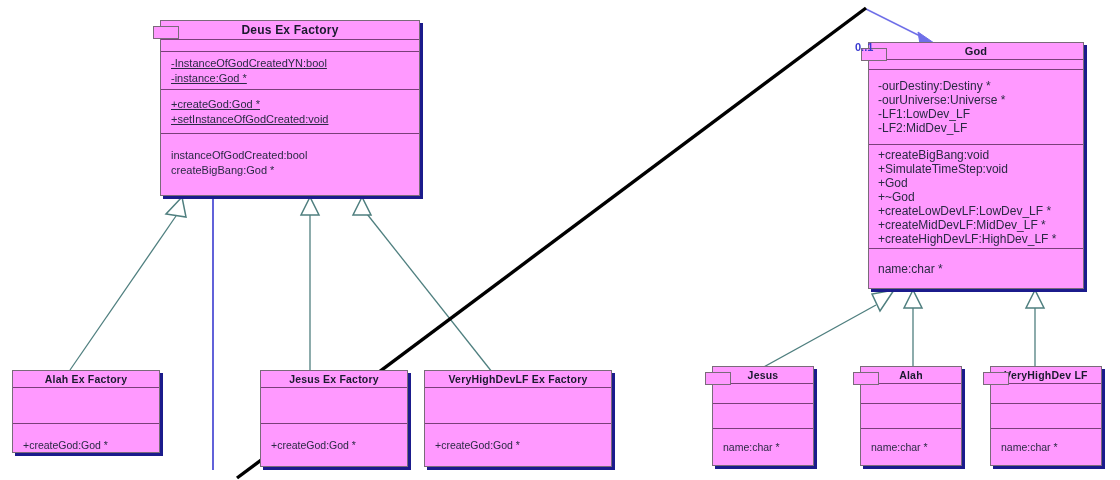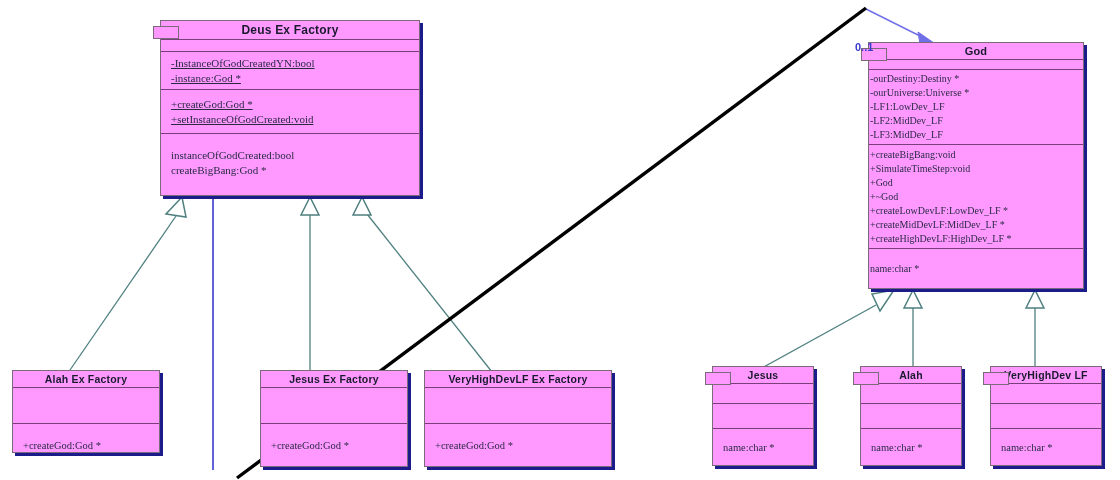--- a/index.html
+++ b/index.html
@@ -61,34 +61,33 @@
   }
   .member-list {
     display: flex;
     flex-direction: column;
     justify-content: center;
   }
   .member {
     color: #2a2a44;
     white-space: nowrap;
     overflow: hidden;
-    font-family: Liberation Serif, serif;
   }
   .member.underline {
     text-decoration: underline;
     text-decoration-color: #2a2a44;
   }
 
   
   .big-title   { font-size: 12px; height: 19px; }
   .mid-title   { font-size: 11px; height: 17px; }
   .small-title { font-size: 10.5px; height: 17px; }
 
   .m11 { font-size: 11px; line-height: 15px; padding-left: 10px; }
-  .m10 { font-size: 10px; line-height: 14px; padding-left: 1px; }
+  .m10 { font-size: 12px; line-height: 14px; padding-left: 9px; }
   .m105{ font-size: 10.5px; line-height: 15px; padding-left: 10px; }
 
   .mult-label {
     position: absolute;
     z-index: 5;
     color: #3a3ad0;
     font-size: 11px;
     font-weight: bold;
   }
 </style>
@@ -160,21 +159,20 @@
 
   <div class="uml-class" style="left:868px; top:42px; width:216px; height:247px;">
     <div class="tab"></div>
     <div class="cmp cls-title mid-title">God</div>
     <div class="cmp member-list" style="height:10px;"></div>
     <div class="cmp member-list" style="height:75px;">
       <div class="member m10">-ourDestiny:Destiny *</div>
       <div class="member m10">-ourUniverse:Universe *</div>
       <div class="member m10">-LF1:LowDev_LF</div>
       <div class="member m10">-LF2:MidDev_LF</div>
-      <div class="member m10">-LF3:MidDev_LF</div>
     </div>
     <div class="cmp member-list" style="height:104px;">
       <div class="member m10">+createBigBang:void</div>
       <div class="member m10">+SimulateTimeStep:void</div>
       <div class="member m10">+God</div>
       <div class="member m10">+~God</div>
       <div class="member m10">+createLowDevLF:LowDev_LF *</div>
       <div class="member m10">+createMidDevLF:MidDev_LF *</div>
       <div class="member m10">+createHighDevLF:HighDev_LF *</div>
     </div>

